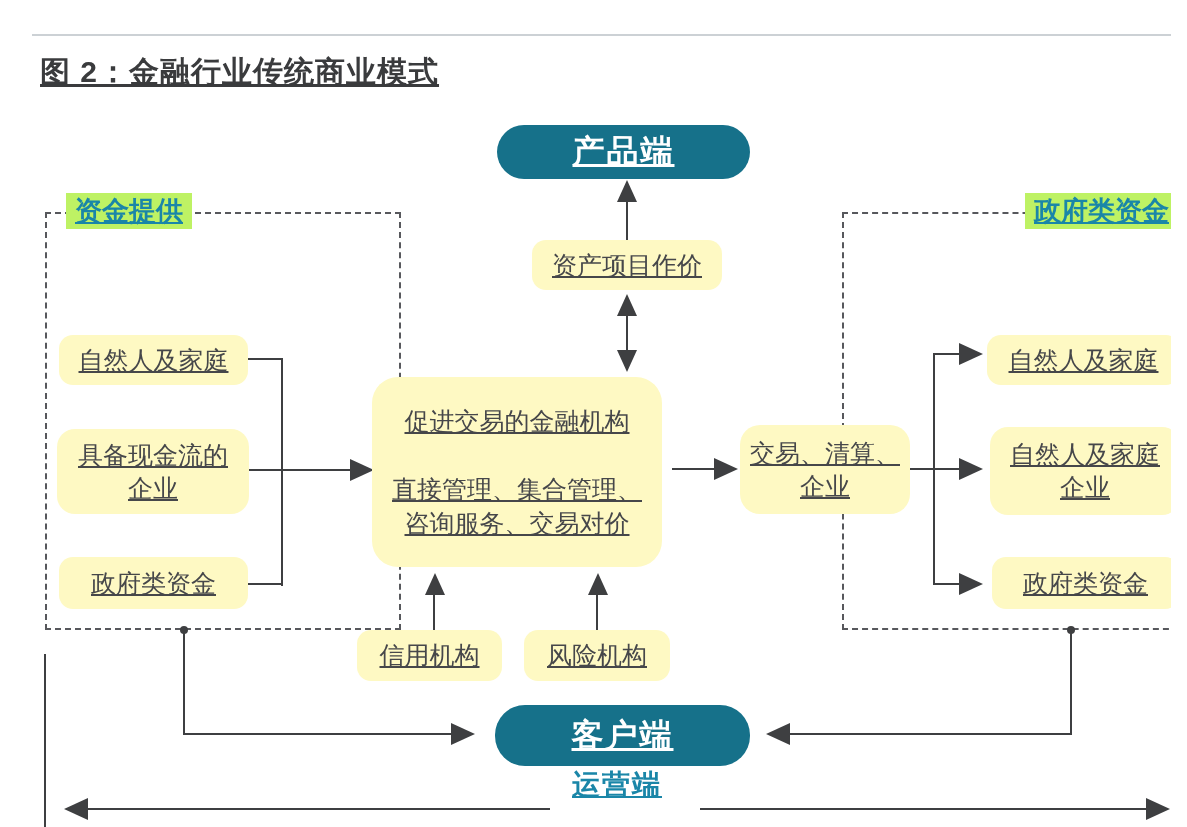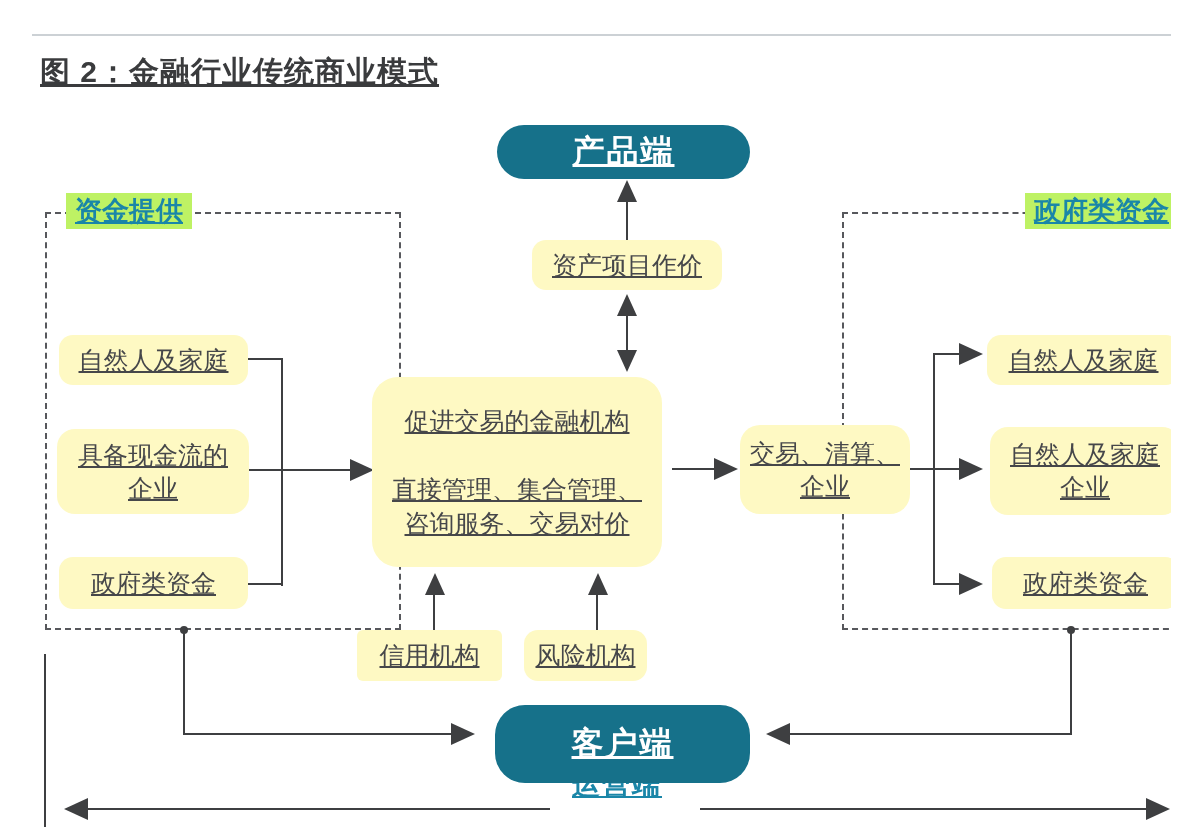--- a/index.html
+++ b/index.html
@@ -88,27 +88,27 @@
   <div class="hline" style="left:903px; top:551px; width:28px;"></div>
   <div class="arr arr-right" style="left:927px; top:541px;"></div>
 
   <div class="node" style="left:955px; top:303px; width:193px; height:50px; border-radius:14px;">自然人及家庭</div>
   <div class="node" style="left:958px; top:395px; width:190px; height:88px; border-radius:18px;">自然人及家庭
 企业</div>
   <div class="node" style="left:960px; top:525px; width:187px; height:52px; border-radius:14px;">政府类资金</div>
 
   <div class="arr arr-up" style="left:393px; top:541px;"></div>
   <div class="vline" style="left:401px; top:561px; height:37px;"></div>
-  <div class="node" style="left:325px; top:598px; width:145px; height:51px; border-radius:6px;">信用机构</div>
+  <div class="node" style="left:325px; top:598px; width:145px; height:51px; border-radius:14px;">信用机构</div>
 
   <div class="arr arr-up" style="left:556px; top:541px;"></div>
   <div class="vline" style="left:564px; top:561px; height:37px;"></div>
-  <div class="node" style="left:492px; top:598px; width:123px; height:51px; border-radius:14px;">风险机构</div>
+  <div class="node" style="left:492px; top:598px; width:146px; height:51px; border-radius:14px;">风险机构</div>
 
-  <div class="pill" style="left:463px; top:673px; width:255px; height:78px; border-radius:30px;">客户端</div>
+  <div class="pill" style="left:463px; top:673px; width:255px; height:61px; border-radius:30px;">客户端</div>
 
   <div class="dot" style="left:148px; top:594px;"></div>
   <div class="vline" style="left:151px; top:600px; height:102px;"></div>
   <div class="hline" style="left:151px; top:701px; width:272px;"></div>
   <div class="arr arr-right" style="left:419px; top:691px;"></div>
 
   <div class="dot" style="left:1035px; top:594px;"></div>
   <div class="vline" style="left:1038px; top:600px; height:102px;"></div>
   <div class="hline" style="left:758px; top:701px; width:282px;"></div>
   <div class="arr arr-left" style="left:734px; top:691px;"></div>

